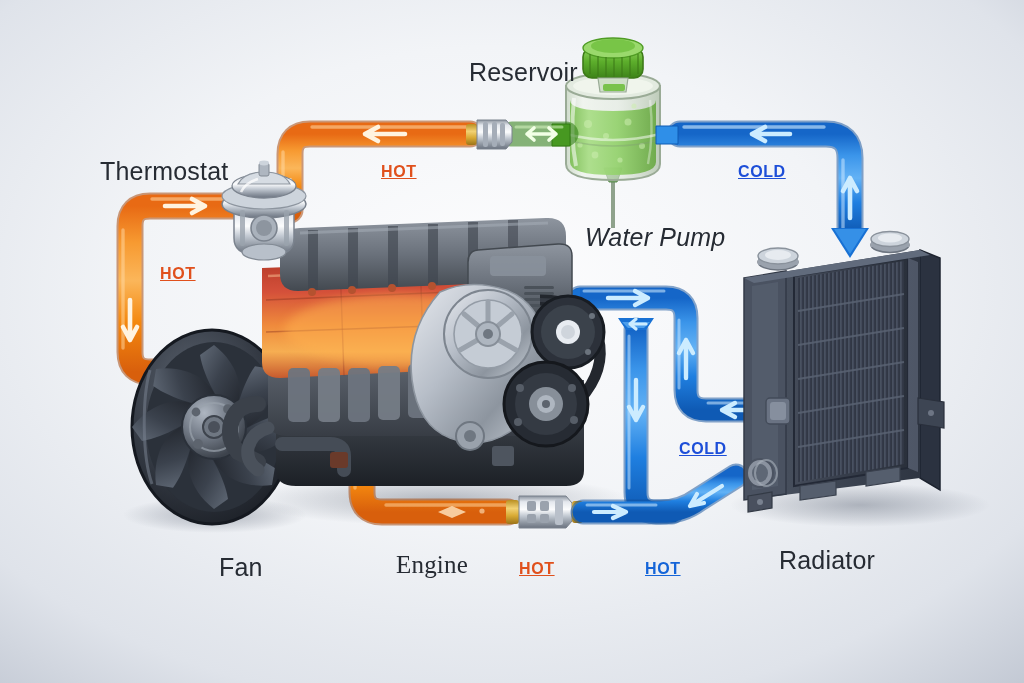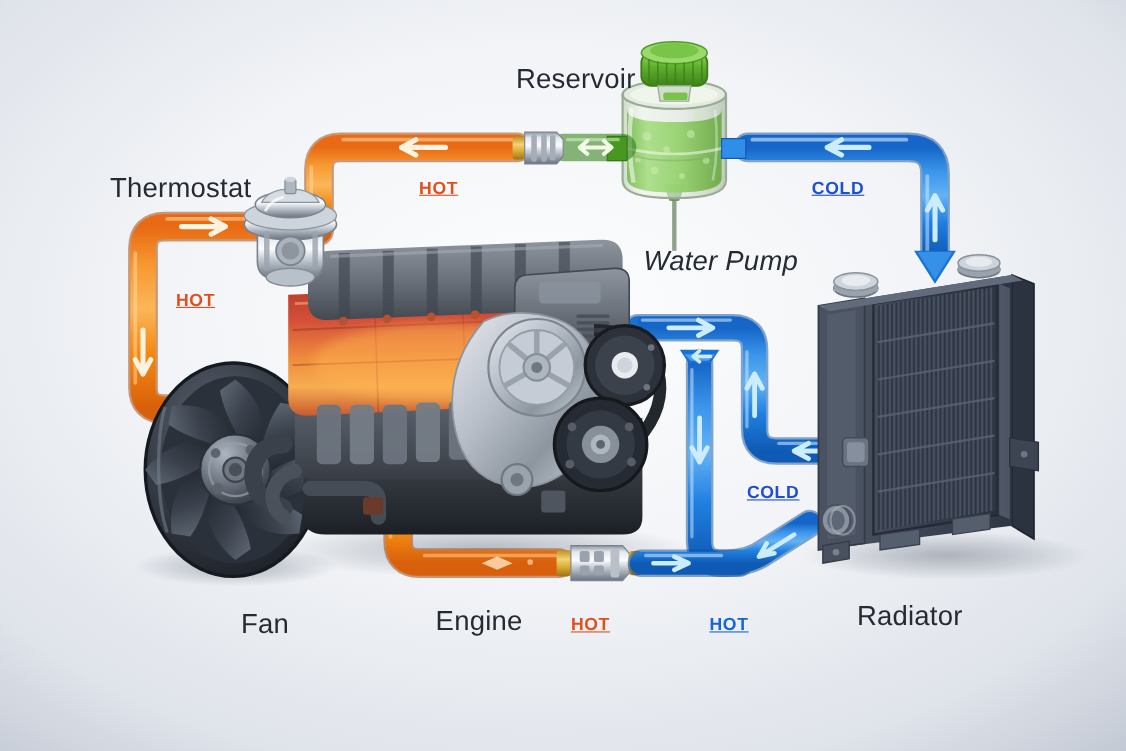--- a/index.html
+++ b/index.html
@@ -614,21 +614,21 @@
   </svg>
 
   <div class="lbl lbl-part" style="left:469px;top:58px;">Reservoir</div>
 
   <div class="lbl lbl-part" style="left:100px;top:157px;">Thermostat</div>
 
   <div class="lbl lbl-part" style="left:585px;top:223px;font-style:italic;">Water Pump</div>
 
   <div class="lbl lbl-part" style="left:208px;top:553px;margin-left:11px;">Fan</div>
 
-  <div class="lbl lbl-part" style="left:396px;top:551px;">Engine</div>
+  <div class="lbl lbl-part" style="left:396px;top:551px;font-family:Liberation Serif, serif;">Engine</div>
 
   <div class="lbl lbl-part" style="left:779px;top:546px;text-align:center;">Radiator</div>
 
   <div class="lbl lbl-flow hot" style="left:381px;top:163px;">HOT</div>
 
   <div class="lbl lbl-flow cold" style="left:738px;top:163px;">COLD</div>
 
   <div class="lbl lbl-flow hot" style="left:160px;top:265px;">HOT</div>
 
   <div class="lbl lbl-flow cold" style="left:679px;top:440px;">COLD</div>

